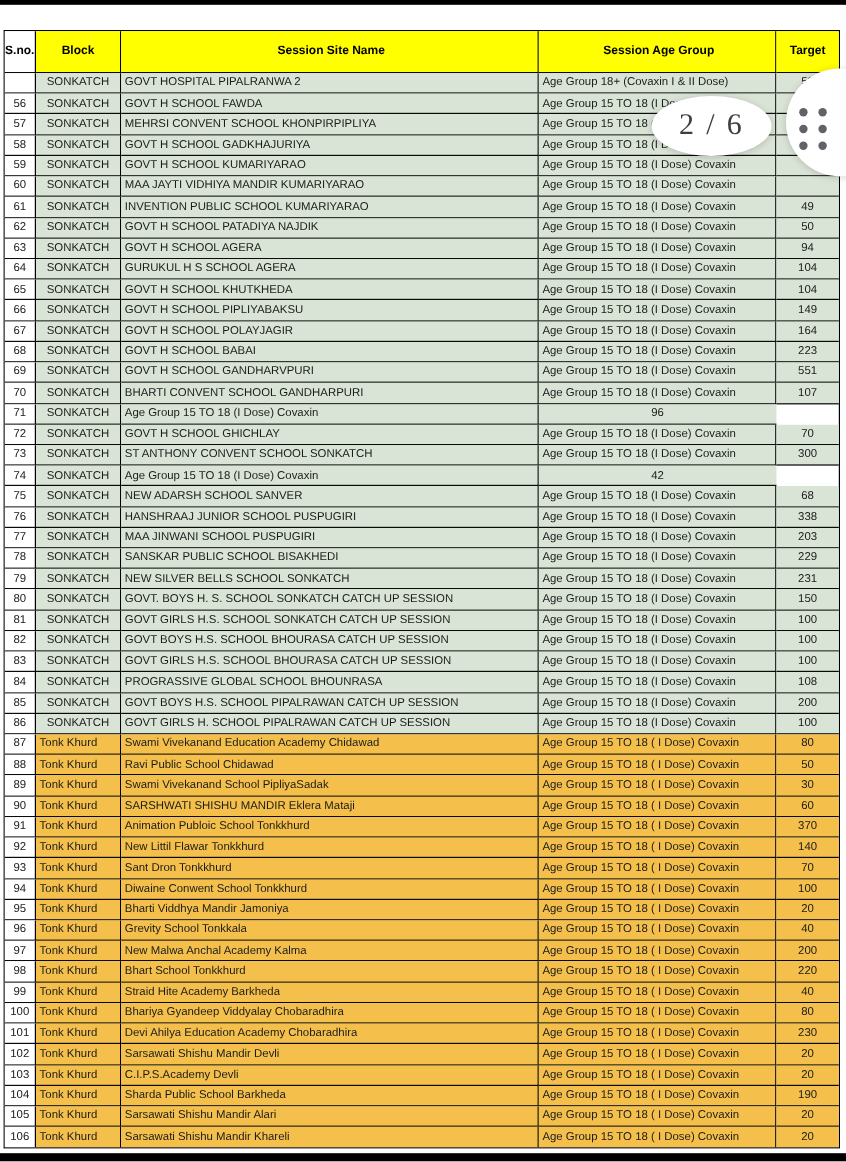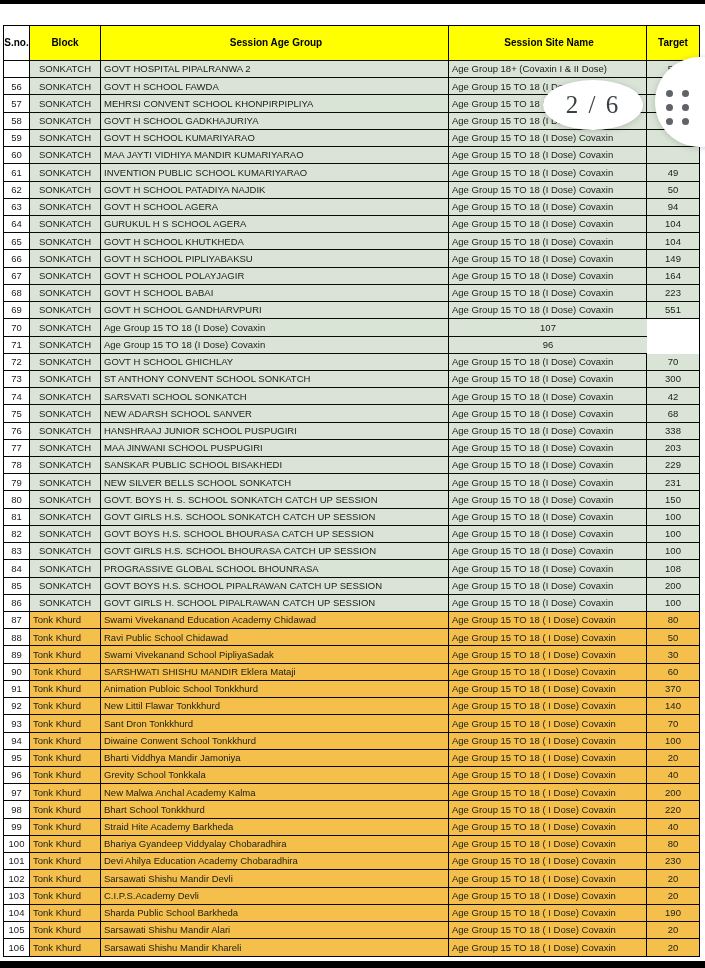--- a/index.html
+++ b/index.html
@@ -39,22 +39,22 @@
 </style>
 </head>
 <body>
 
 <div id="top-bar" class="bar"></div>
 
 <div id="sheet">
   <div class="row head">
     <div class="c sno">S.no.</div>
     <div class="c block">Block</div>
+    <div class="c site">Session Site Name</div>
     <div class="c age">Session Age Group</div>
-    <div class="c site">Session Site Name</div>
     <div class="c target">Target</div>
   </div>
   <div id="tbody">
       <div class="row green">
     <div class="c sno"></div>
     <div class="c block">SONKATCH</div>
     <div class="c site">GOVT HOSPITAL PIPALRANWA 2</div>
     <div class="c age">Age Group 18+ (Covaxin I &amp; II Dose)</div>
     <div class="c target">50</div>
   </div>
@@ -152,20 +152,21 @@
       <div class="row green">
     <div class="c sno">69</div>
     <div class="c block">SONKATCH</div>
     <div class="c site">GOVT H SCHOOL GANDHARVPURI</div>
     <div class="c age">Age Group 15 TO 18 (I Dose) Covaxin</div>
     <div class="c target">551</div>
   </div>
       <div class="row green">
     <div class="c sno">70</div>
     <div class="c block">SONKATCH</div>
+    <div class="c site">BHARTI CONVENT SCHOOL GANDHARPURI</div>
     <div class="c age">Age Group 15 TO 18 (I Dose) Covaxin</div>
     <div class="c target">107</div>
   </div>
       <div class="row green">
     <div class="c sno">71</div>
     <div class="c block">SONKATCH</div>
     <div class="c age">Age Group 15 TO 18 (I Dose) Covaxin</div>
     <div class="c target">96</div>
   </div>
       <div class="row green">
@@ -178,21 +179,20 @@
       <div class="row green">
     <div class="c sno">73</div>
     <div class="c block">SONKATCH</div>
     <div class="c site">ST ANTHONY CONVENT SCHOOL SONKATCH</div>
     <div class="c age">Age Group 15 TO 18 (I Dose) Covaxin</div>
     <div class="c target">300</div>
   </div>
       <div class="row green">
     <div class="c sno">74</div>
     <div class="c block">SONKATCH</div>
-    <div class="c site">SARSVATI SCHOOL SONKATCH</div>
     <div class="c age">Age Group 15 TO 18 (I Dose) Covaxin</div>
     <div class="c target">42</div>
   </div>
       <div class="row green">
     <div class="c sno">75</div>
     <div class="c block">SONKATCH</div>
     <div class="c site">NEW ADARSH SCHOOL SANVER</div>
     <div class="c age">Age Group 15 TO 18 (I Dose) Covaxin</div>
     <div class="c target">68</div>
   </div>

